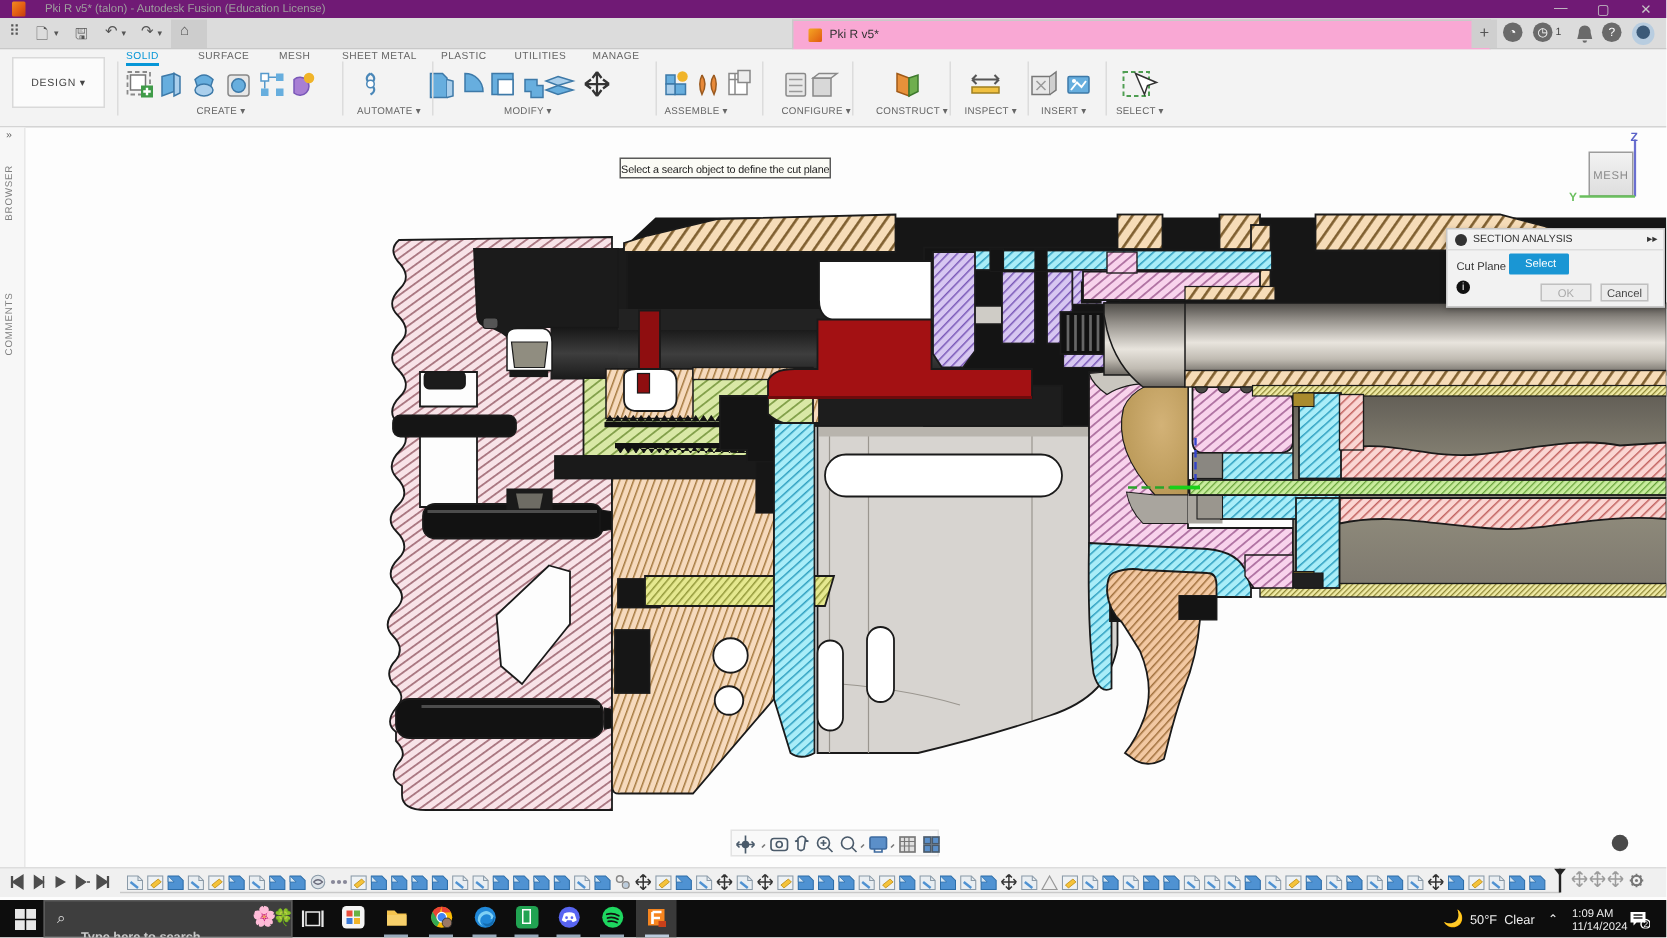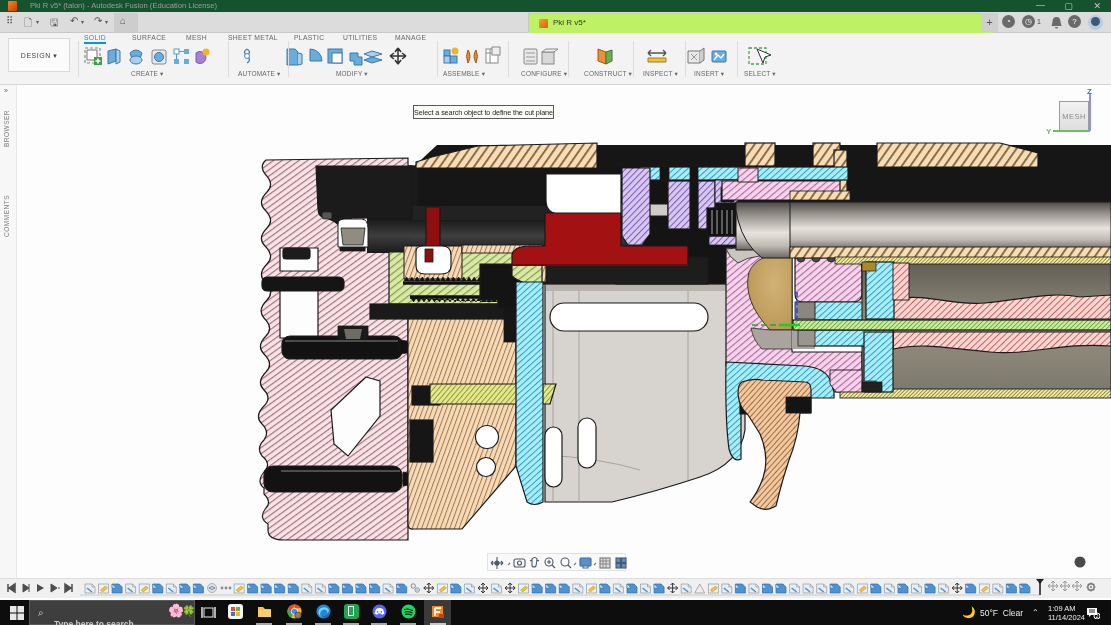--- a/index.html
+++ b/index.html
@@ -1,28 +1,28 @@
 <!DOCTYPE html>
 <html><head>
 <meta charset="utf-8">
 <style>
 * { margin:0; padding:0; box-sizing:border-box; }
 html,body { width:1111px; height:625px; overflow:hidden; font-family:"Liberation Sans", sans-serif; }
 #app { position:relative; width:1111px; height:625px; background:#fdfdfd; }
 
 
-#titlebar { position:absolute; left:0; top:0; width:1111px; height:12px; background:#14532d; color:#9e9e9e; font-size:7.6px; }
+#titlebar { position:absolute; left:0; top:0; width:1111px; height:12px; background:#701a75; color:#9e9e9e; font-size:7.6px; }
 #titlebar .t { position:absolute; left:30px; top:1px; }
 #fusicon { position:absolute; left:8px; top:1px; width:9px; height:10px; background:linear-gradient(135deg,#f18a21 0%,#e35d12 55%,#c33d10 100%); border-radius:1px; }
 .winbtn { position:absolute; top:3px; color:#c8c8c8; font-size:9px; }
 
 
 #tabrow { position:absolute; left:0; top:12px; width:1111px; height:21px; background:#dcdcdc; border-bottom:1px solid #c8c8c8; }
 .qicon { position:absolute; top:3px; color:#555; font-size:10px; }
-#doctab { position:absolute; left:528px; top:1px; width:466px; height:20px; background:#bef264; border:1px solid #c9c9c9; border-bottom:none; font-size:8px; color:#333; }
+#doctab { position:absolute; left:528px; top:1px; width:466px; height:20px; background:#f9a8d4; border:1px solid #c9c9c9; border-bottom:none; font-size:8px; color:#333; }
 .circ { position:absolute; top:3px; width:13px; height:13px; border-radius:50%; background:#6a6a6a; color:#fff; font-size:8px; text-align:center; line-height:13px; }
 
 
 #ribbon { position:absolute; left:0; top:33px; width:1111px; height:52px; background:#f3f3f3; border-bottom:1px solid #d4d4d4; }
 #designbtn { position:absolute; left:8px; top:5px; width:62px; height:34px; background:#fbfbfb; border:1px solid #d9d9d9; font-size:7px; color:#444; text-align:center; line-height:34px; letter-spacing:0.5px; }
 .rtab { position:absolute; top:1px; font-size:6.8px; color:#666; letter-spacing:0.3px; }
 .rtab.active { color:#0696d7; border-bottom:2px solid #0696d7; padding-bottom:1px; }
 .rlabel { position:absolute; top:37px; font-size:6.5px; color:#666; letter-spacing:0.2px; }
 .rsep { position:absolute; top:8px; width:1px; height:36px; background:#dcdcdc; }
 .ricon { position:absolute; top:12px; }
@@ -407,20 +407,32 @@
   <div id="tooltip">Select a search object to define the cut plane</div>
 
   <div id="viewcube">MESH</div>
   <svg style="position:absolute;left:1040px;top:86px;" width="60" height="52" viewBox="0 0 60 52">
     <path d="M50,7 L50,45" stroke="#6a6fd0" stroke-width="1.5"></path>
     <text x="47" y="8" font-size="8" fill="#5a62c8" font-weight="bold">Z</text>
     <path d="M13,45 L50,45" stroke="#6abf5e" stroke-width="1.8"></path>
     <text x="6" y="48" font-size="8" fill="#6abf5e" font-weight="bold">Y</text>
   </svg>
 
+  <div id="dlg">
+    <div class="hdr">
+        <span style="position:absolute;left:5px;top:3px;width:8px;height:8px;border-radius:50%;background:#333;"></span>
+      <span style="position:absolute;left:17px;top:3px;font-size:7px;color:#333;">SECTION ANALYSIS</span>
+      <span style="position:absolute;right:4px;top:2px;font-size:7px;color:#333;">▸▸</span>
+      </div>
+    <span style="position:absolute;left:6px;top:20px;">Cut Plane</span>
+    <div id="selbtn">&nbsp;Select</div>
+    <span style="position:absolute;left:6px;top:34px;width:9px;height:9px;border-radius:50%;background:#111;color:#fff;font-size:7px;text-align:center;line-height:9px;">i</span>
+    <div class="dbtn" style="left:62px;width:34px;color:#aaa;">OK</div>
+    <div class="dbtn" style="left:102px;width:32px;">Cancel</div>
+  </div>
 
   <div id="navbar">
     <svg width="139" height="18" viewBox="0 0 139 18">
       <g stroke="#4a5a6a" stroke-width="1.1" fill="none">
         <circle cx="9" cy="9" r="2" fill="#4a5a6a"></circle>
           <path d="M3,9 h12 M9,3 v12 M3,9 l2,-2 M3,9 l2,2 M15,9 l-2,-2 M15,9 l-2,2"></path>
         <path d="M20,11 l2,-2" stroke="#777"></path>
         <rect x="26" y="5" width="11" height="8" rx="2"></rect>
           <circle cx="31.5" cy="9" r="2"></circle>
         <path d="M44,5 q3,-3 5,0 l-1,7 q-2,2 -4,0 z M44,6 l-2,1 M49,6 l2,1"></path>

